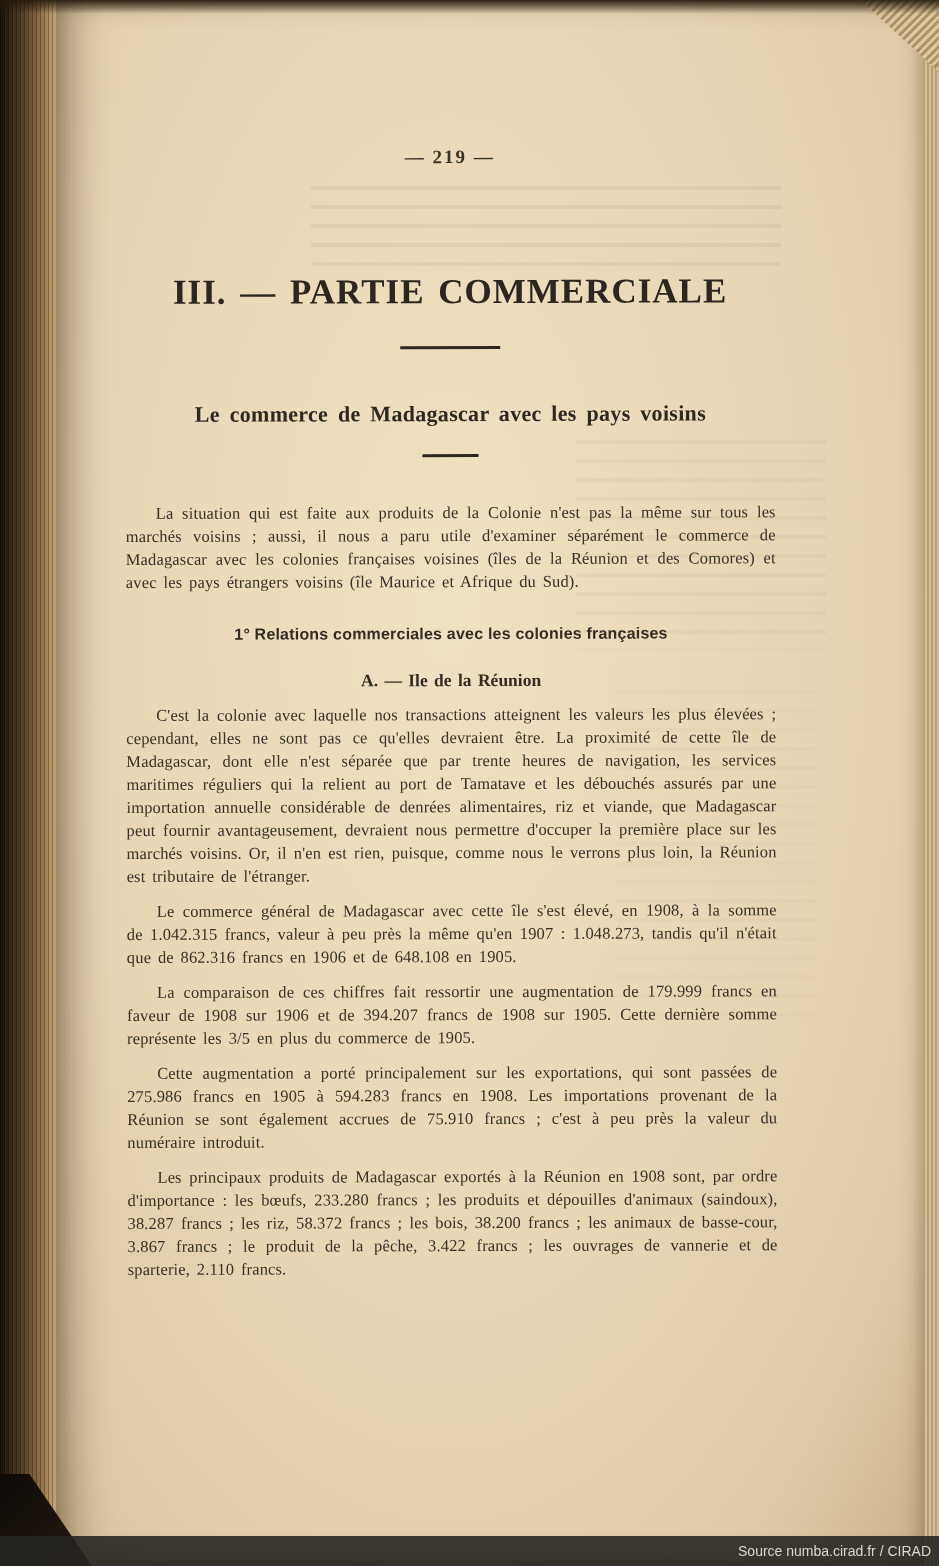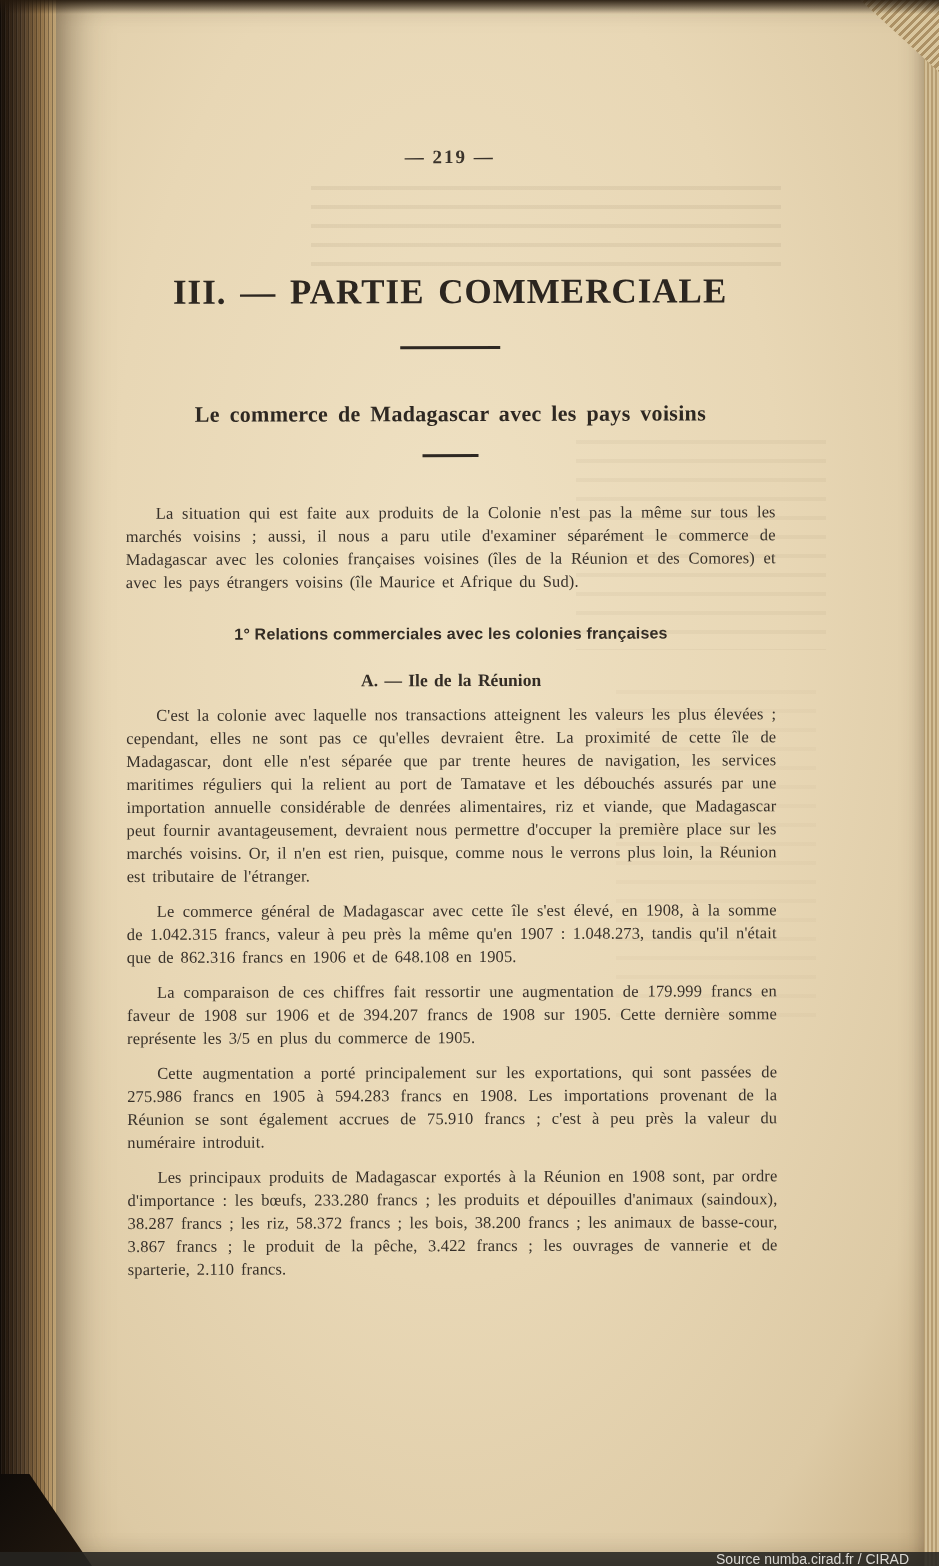--- a/index.html
+++ b/index.html
@@ -135,24 +135,24 @@
     margin: 27px 0 0 0;
     text-align: center;
     font-size: 17.5px;
     font-weight: bold;
     word-spacing: 2px;
     color: #332c25;
   }
 
   
   .source-bar {
-    position: absolute; left: 0; right: 0; bottom: 0; height: 14px;
+    position: absolute; left: 0; right: 0; bottom: 0; height: 30px;
     background: rgba(38,36,33,0.88);
     display: flex; align-items: center; justify-content: flex-end;
-    padding-right: 30px; box-sizing: border-box;
+    padding-right: 8px; box-sizing: border-box;
     z-index: 6;
   }
   .source-bar span {
     font-family: "Liberation Sans", sans-serif;
     font-size: 14px;
     color: #dad8d3;
   }
 </style>
 </head>
 <body>

